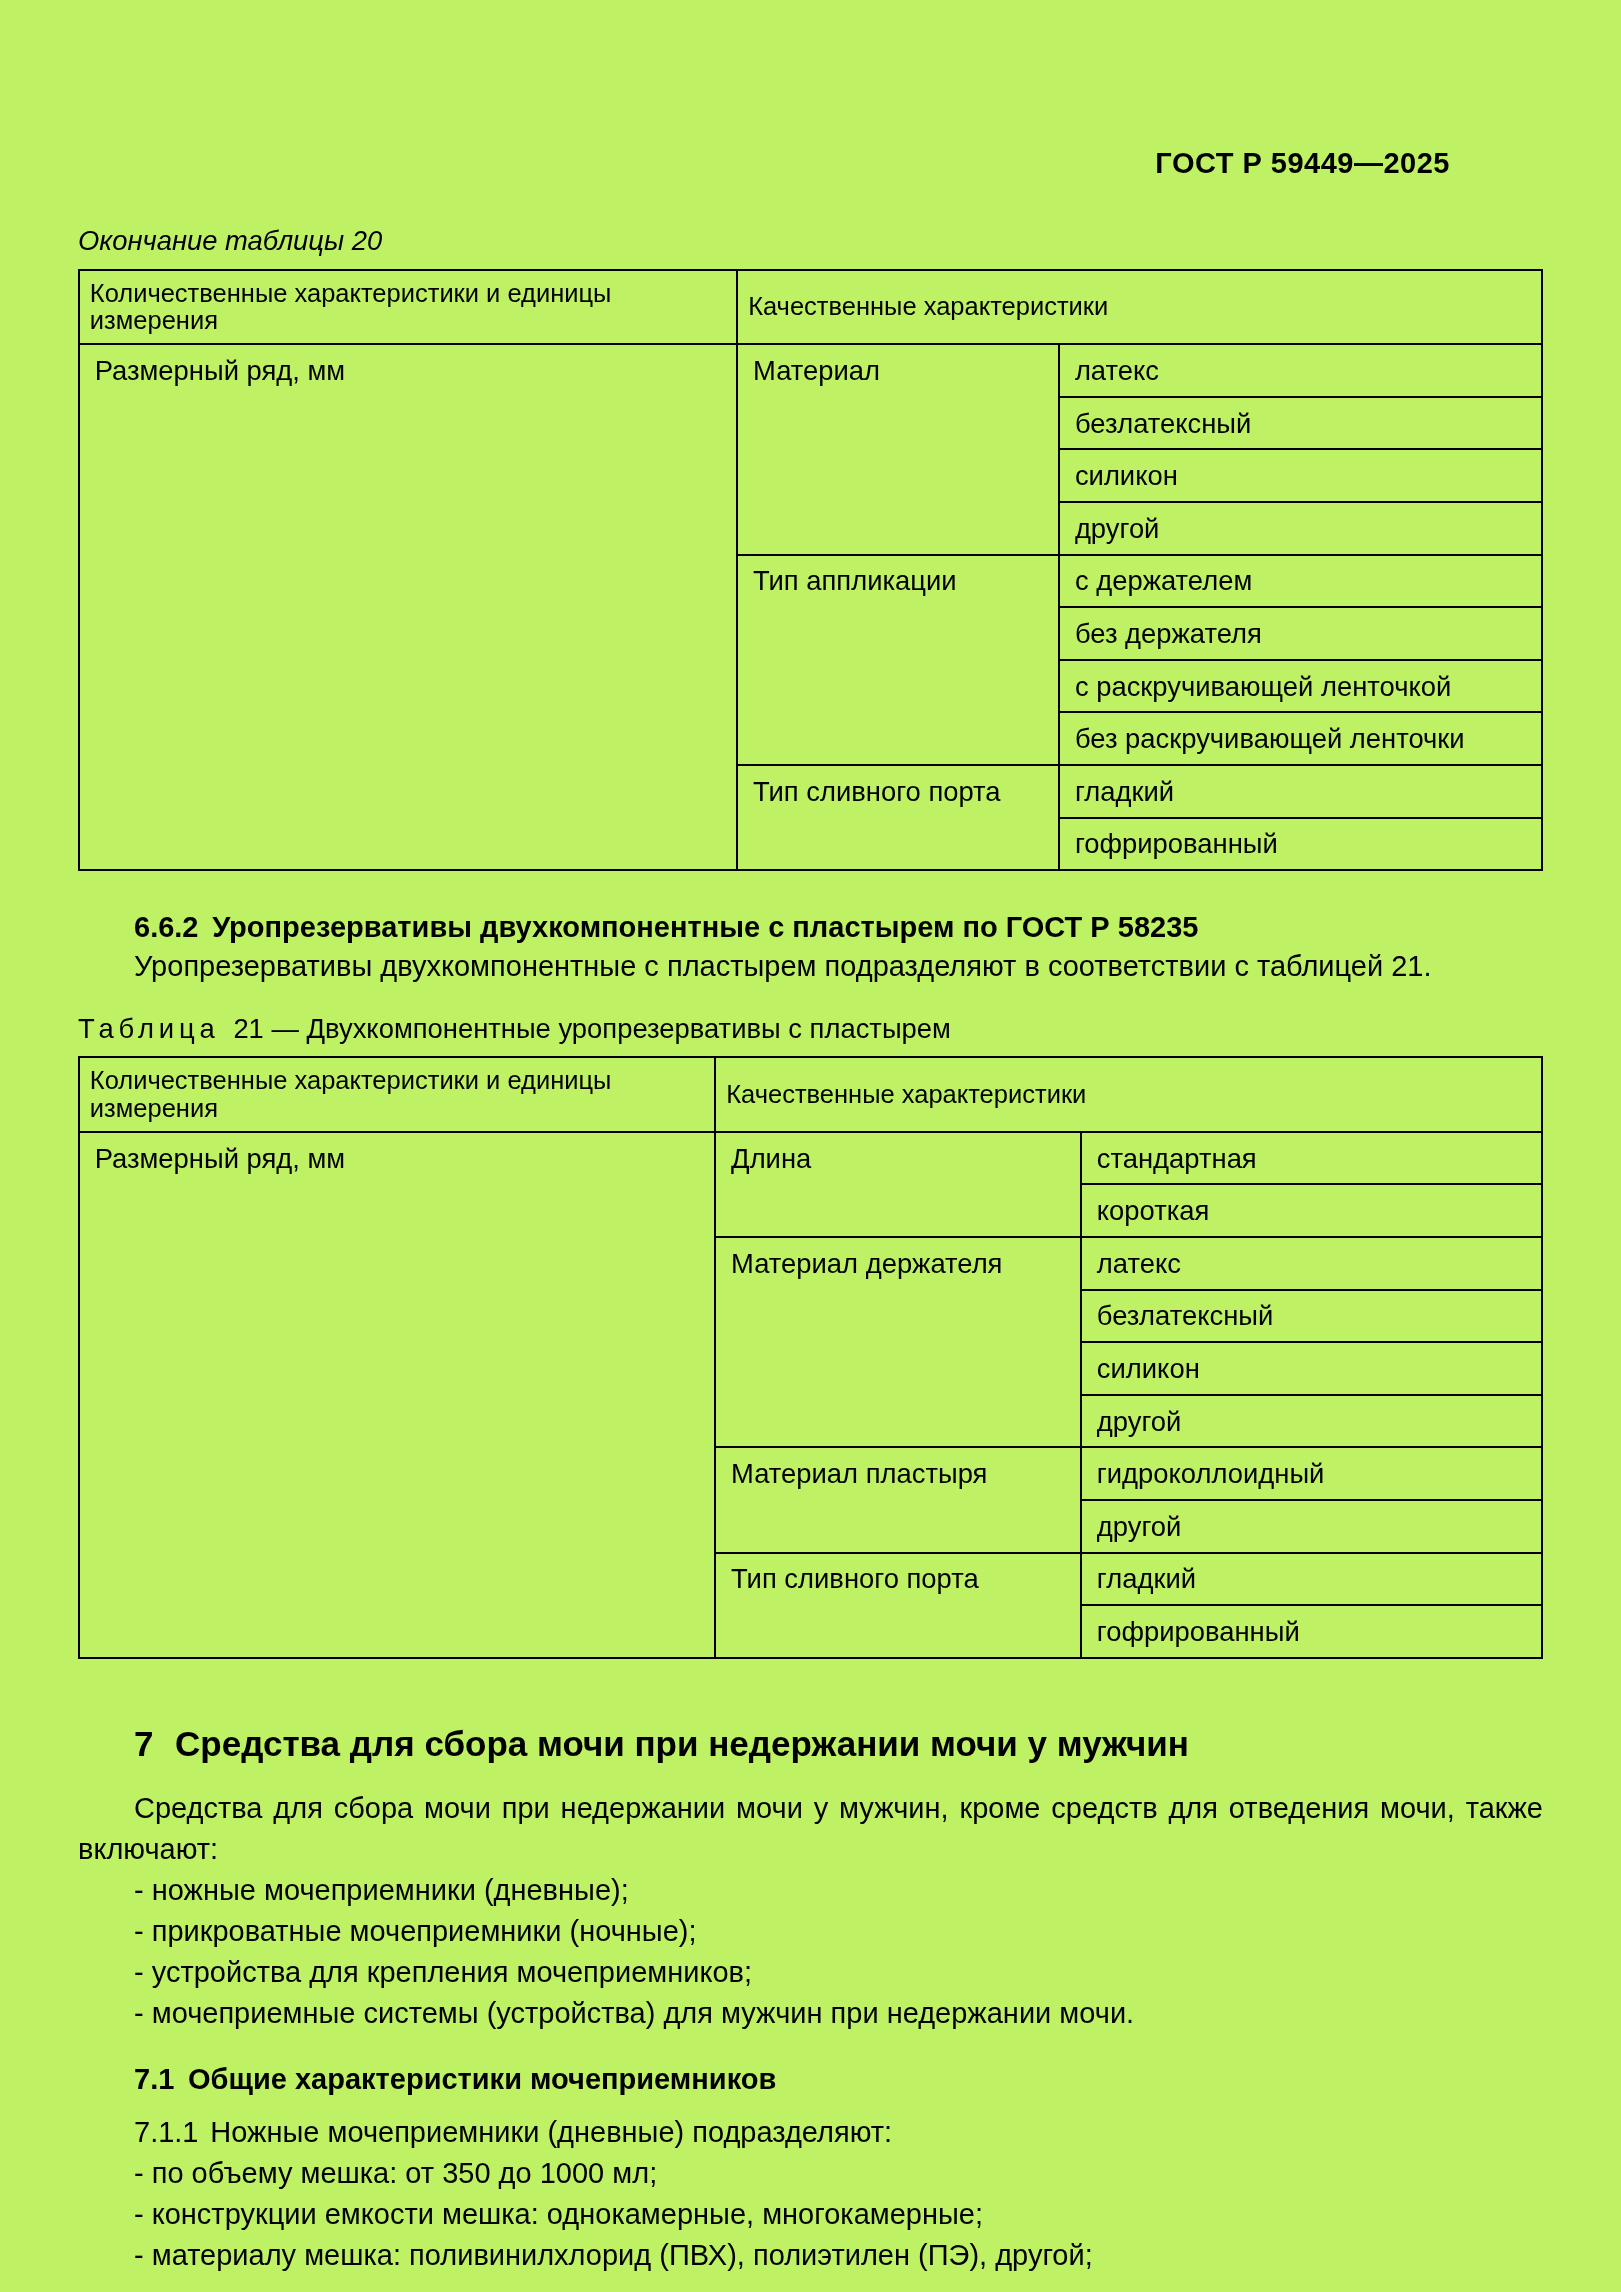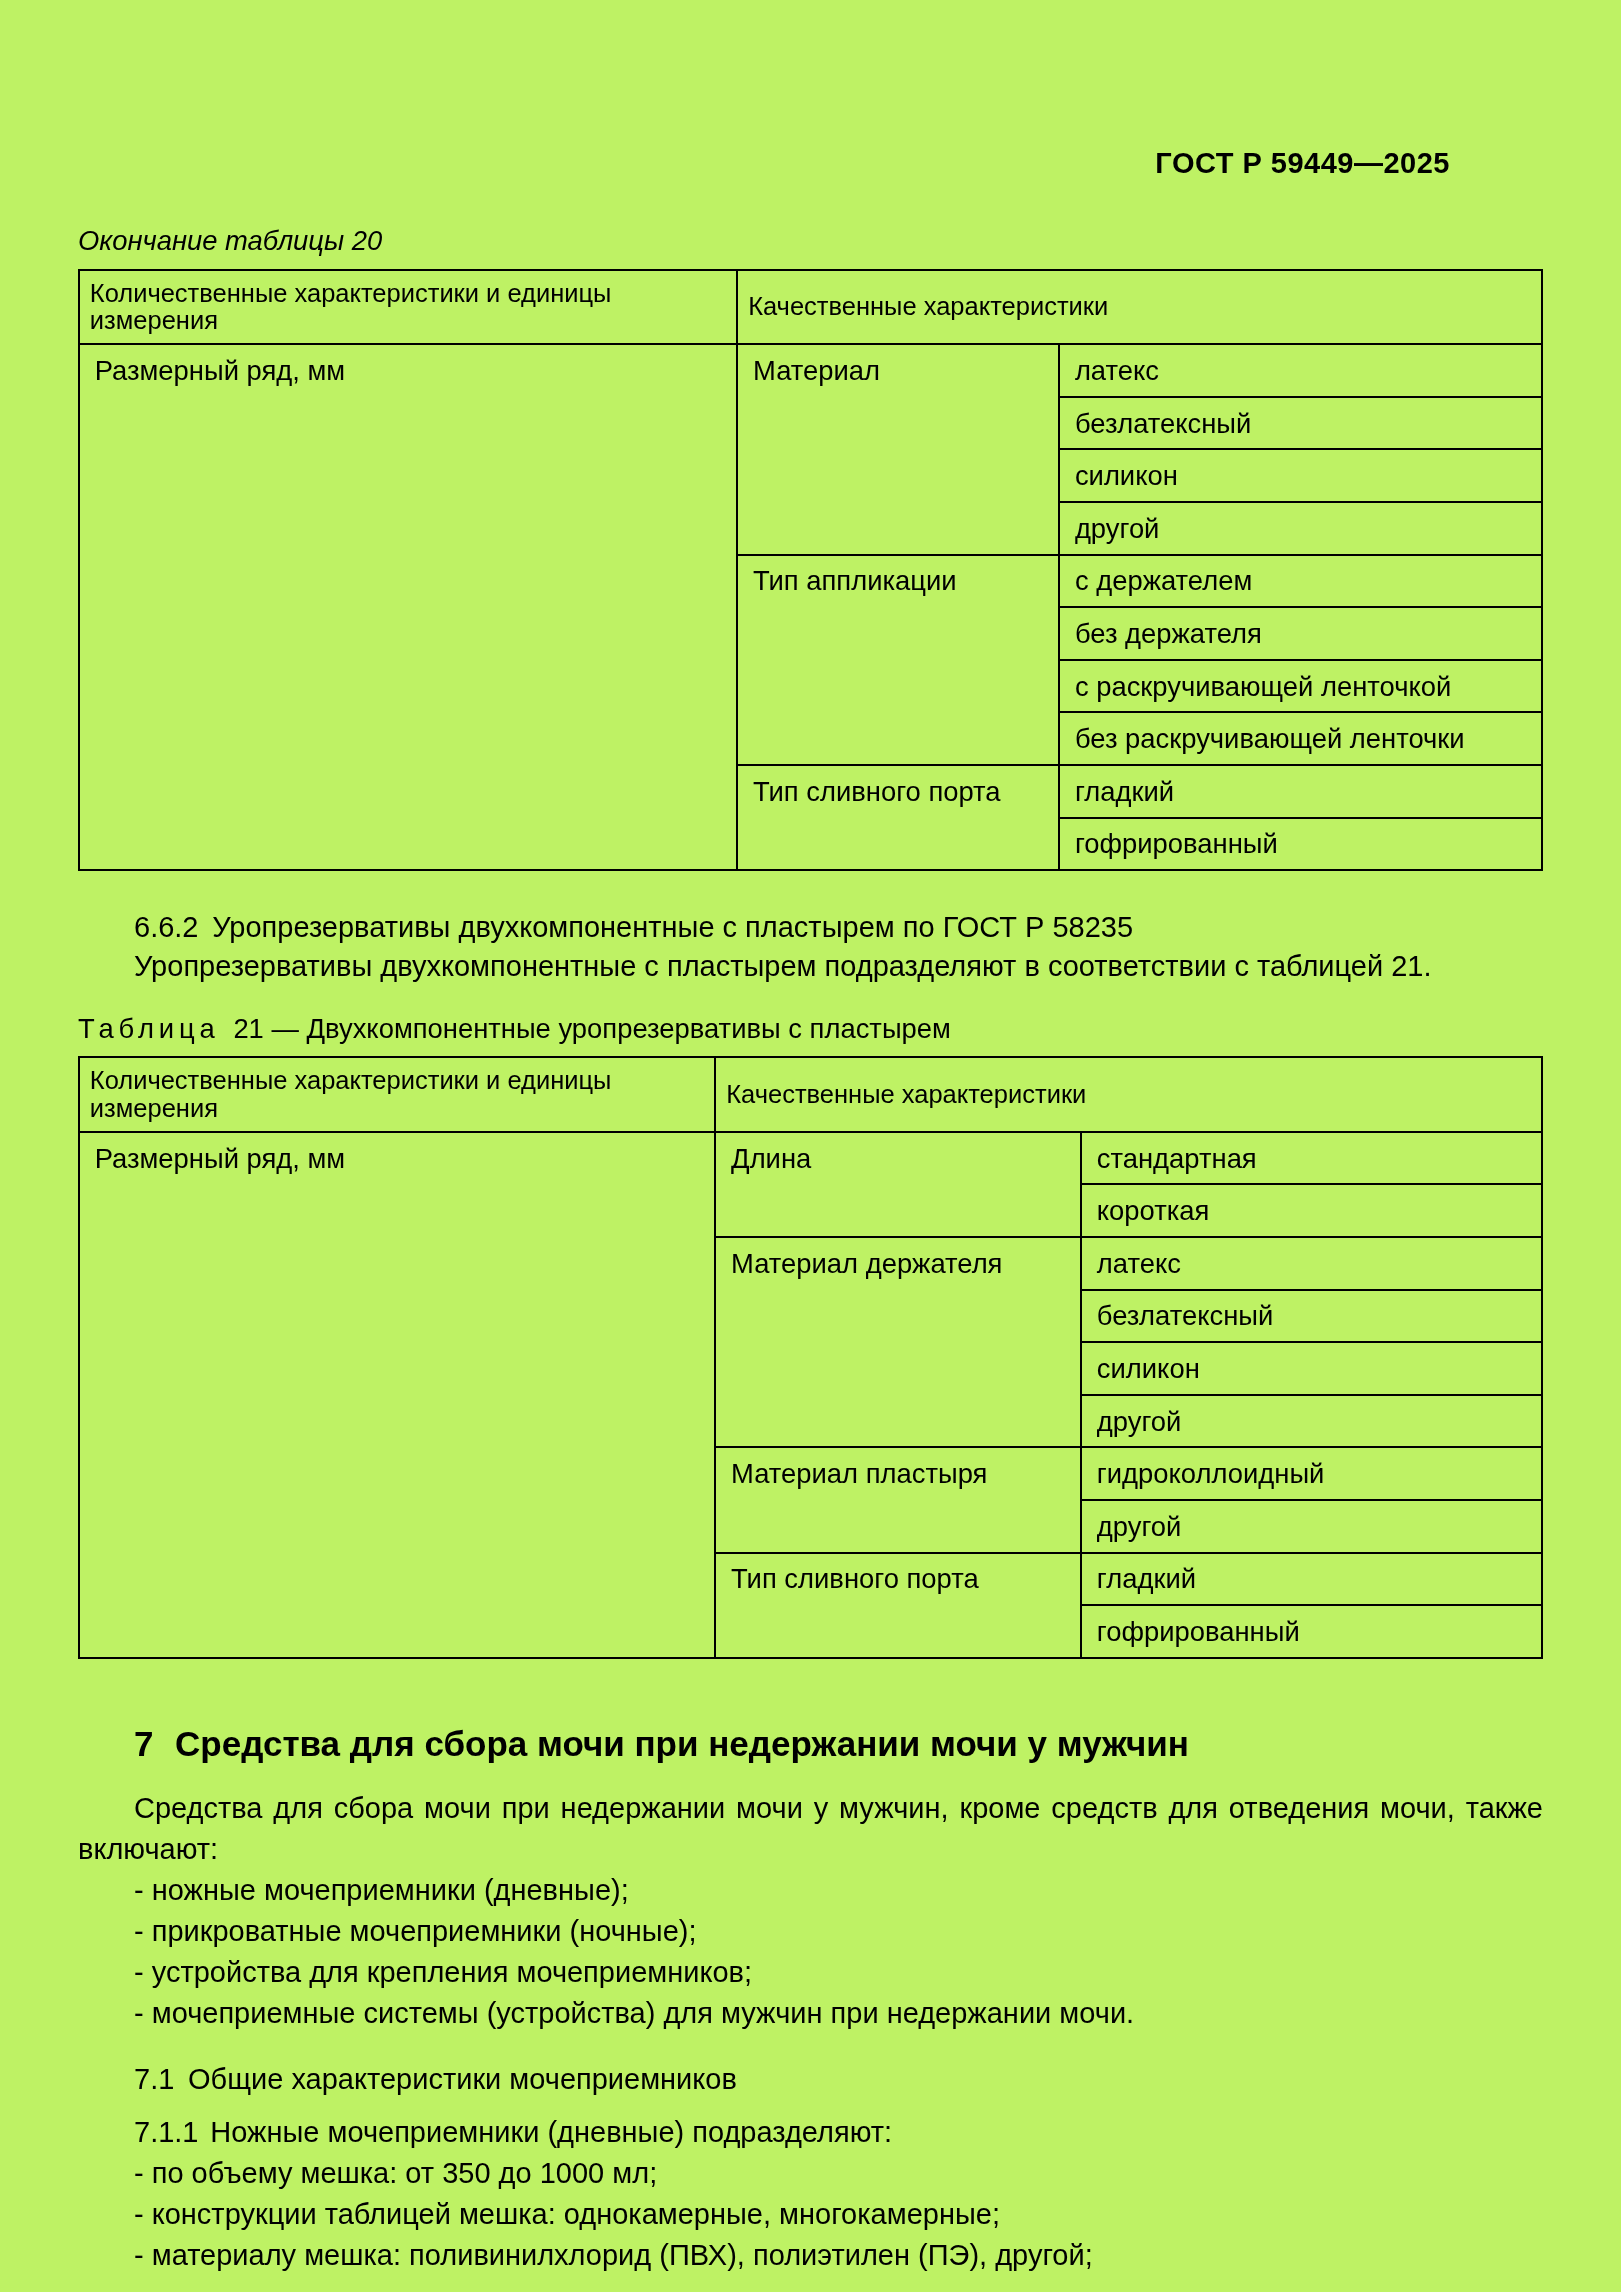--- a/index.html
+++ b/index.html
@@ -25,21 +25,21 @@
   table.gost th, table.gost td {
     border:2px solid #000; font-size:27.4px; line-height:33px;
     padding:8.8px 14.7px; text-align:left; vertical-align:middle;
     font-weight:normal;
   }
   table.gost th {
     font-size:25.5px; line-height:27.4px; text-align:left; padding:8.8px 9.8px;
   }
   table.gost td.rspan { vertical-align:top;border-radius:31px; }
 
-  .h-bold { margin-top:39px; font-weight:normal; font-size:29px; padding-left:56px; line-height:35px; }
+  .h-bold { margin-top:39px; font-weight:bold; font-size:29px; padding-left:56px; line-height:35px; }
   .h-bold .num { margin-right:13.7px; }
   .para { margin-top:1px; font-size:29px; line-height:41px; text-align:justify; text-indent:56px; }
   .section-heading { margin-top:63px; font-weight:bold; font-size:35px; line-height:43px; padding-left:56px; }
   .section-heading .num { margin-right:21.6px; }
   .list-line { font-size:29px; line-height:41px; padding-left:56px; }
   .sub-para { margin-top:15px; font-size:29px; line-height:41px; padding-left:56px; }
   .sub-para .num { margin-right:11.8px; }
   .mt24 { margin-top:23.5px; }
 </style>
 </head>
@@ -175,17 +175,17 @@
 
   <div class="h-bold" style="margin-top:27.4px;">
     <span class="num">7.1</span><span>Общие характеристики мочеприемников</span>
   </div>
 
   <div class="sub-para">
     <span class="num">7.1.1</span><span>Ножные мочеприемники (дневные) подразделяют:</span>
   </div>
 
   <div class="list-line">- по объему мешка: от 350 до 1000 мл;</div>
-  <div class="list-line">- конструкции таблицей мешка: однокамерные, многокамерные;</div>
+  <div class="list-line">- конструкции емкости мешка: однокамерные, многокамерные;</div>
   <div class="list-line">- материалу мешка: поливинилхлорид (ПВХ), полиэтилен (ПЭ), другой;</div>
 
 </div>
 
 
 </body></html>

